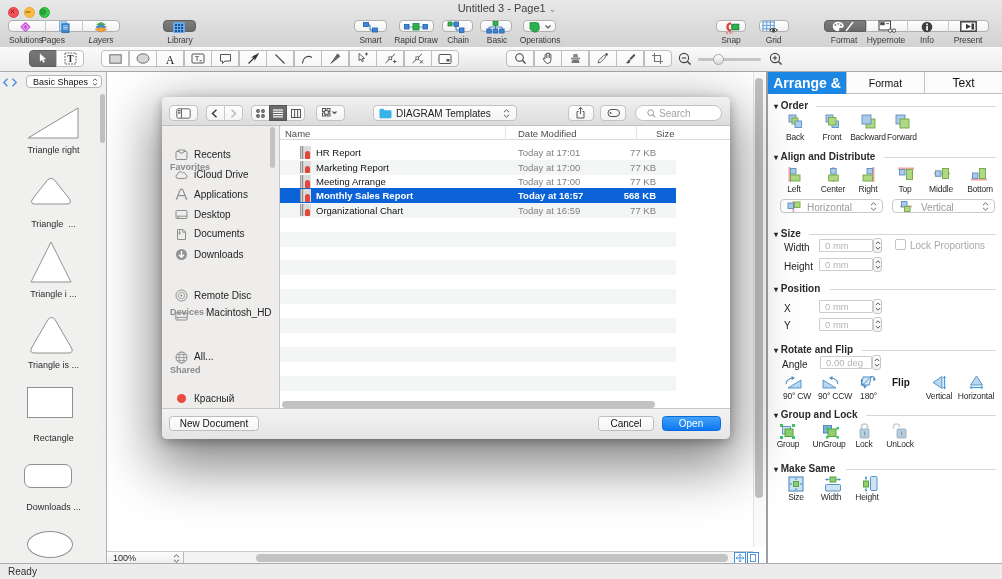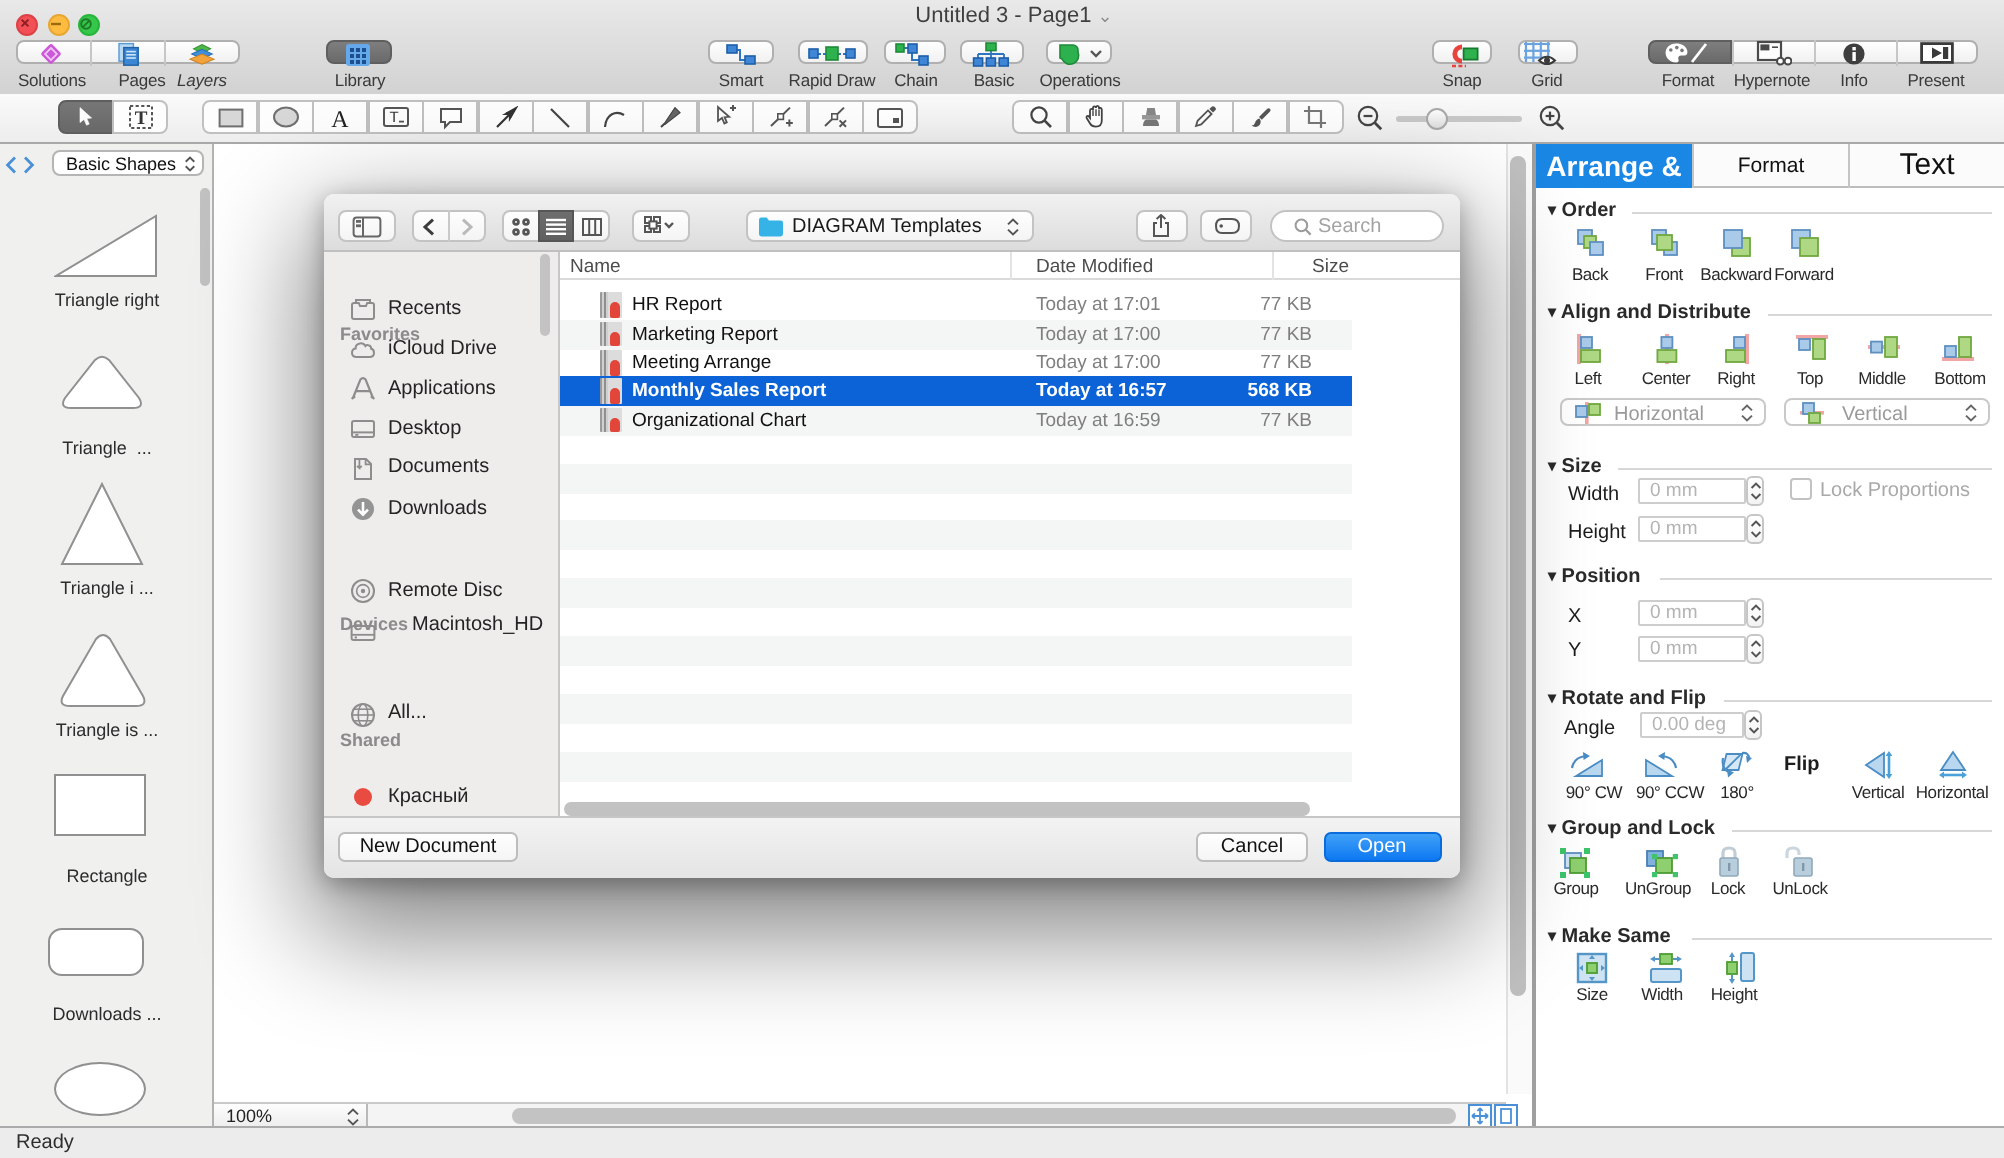--- a/index.html
+++ b/index.html
@@ -91,21 +91,21 @@
         <rect x="7.5" y="5.5" width="6" height="1" fill="#cfe5f7"></rect>
         <rect x="7.5" y="7.5" width="6" height="1" fill="#cfe5f7"></rect>
         <rect x="7.5" y="9.5" width="6" height="1" fill="#cfe5f7"></rect>
       </svg>
     <svg class="abs" style="left:93px;top:20.5px;" width="16" height="12" viewBox="0 0 18 14">
         <path d="M4 4 L9 1.5 L14 4 L9 6.5 Z" fill="#4db848" stroke="#2f8f2f" stroke-width="0.6"></path>
         <path d="M3 7 L9 4.2 L15 7 L9 9.8 Z" fill="#3f8fdc" stroke="#2a6cb4" stroke-width="0.6"></path>
         <path d="M2 10 L9 7 L16 10 L9 13 Z" fill="#f2a33c" stroke="#cc7f1f" stroke-width="0.6"></path>
       </svg>
     <div class="t1lab" style="left:1px;width:50px;">Solutions</div>
-    <div class="t1lab" style="left:50px;width:42px;">Pages</div>
+    <div class="t1lab" style="left:32px;width:42px;">Pages</div>
     <div class="t1lab" style="left:80px;width:42px;font-style:italic;">Layers</div>
 
     <div class="t1btn t1dark" style="left:163px;width:33px;border-radius:4px;"></div>
     <svg class="abs" style="left:172px;top:21.5px;" width="14" height="11" viewBox="0 0 14 11">
         <rect x="1" y="0" width="12" height="11" rx="1.5" fill="#66a9ea"></rect>
         <g fill="#1c4f8f">
           <rect x="3" y="2" width="2" height="2"></rect>
           <rect x="6" y="2" width="2" height="2"></rect>
           <rect x="9" y="2" width="2" height="2"></rect>
           <rect x="3" y="5" width="2" height="2"></rect>
@@ -413,21 +413,21 @@
   <div class="abs" id="vsbthumb"></div>
   <div class="abs" id="rdiv"></div>
 
   <div class="abs" id="rpanel">
 
     <div style="position:absolute;left:0;top:0;width:234px;height:22px;background:#fbfbfb;border-bottom:1px solid #bdbdbd;box-sizing:border-box;"></div>
     <div style="position:absolute;left:78px;top:0;width:1px;height:22px;background:#c4c4c4;"></div>
     <div style="position:absolute;left:156px;top:0;width:1px;height:22px;background:#c4c4c4;"></div>
     <div style="position:absolute;left:0;top:0;width:78px;height:22px;background:#1b87e4;color:#fff;font-weight:bold;font-size:14px;text-align:center;line-height:22px;">Arrange &amp; Size</div>
     <div style="position:absolute;left:79px;top:0;width:77px;height:22px;color:#111;font-size:10.5px;text-align:center;line-height:22px;">Format</div>
-    <div style="position:absolute;left:157px;top:0;width:77px;height:22px;color:#111;font-size:15px;text-align:center;line-height:22px;">Text</div>
+    <div style="position:absolute;left:157px;top:0;width:77px;height:22px;color:#111;font-size:12px;text-align:center;line-height:22px;">Text</div>
 
     <div class="sechead" style="top:28px;"><span style="font-size:8px;vertical-align:0.5px;">▾</span> Order</div>
     <div class="secrule" style="left:48px;top:34px;width:180px;"></div>
     <svg class="abs" style="left:20px;top:42px;" width="15" height="15" viewBox="0 0 15 15">
         <rect x="1" y="1" width="7" height="7" fill="#a9cbe9" stroke="#5e8fc0" stroke-width="0.9"></rect>
         <rect x="4" y="4" width="6" height="6" fill="#aed884" stroke="#71a840" stroke-width="0.9"></rect>
         <rect x="7" y="7" width="6.5" height="6.5" fill="#a9cbe9" stroke="#5e8fc0" stroke-width="0.9"></rect>
       </svg>
     <svg class="abs" style="left:57px;top:42px;" width="15" height="15" viewBox="0 0 15 15">
         <rect x="1" y="1" width="7" height="7" fill="#a9cbe9" stroke="#5e8fc0" stroke-width="0.9"></rect>

